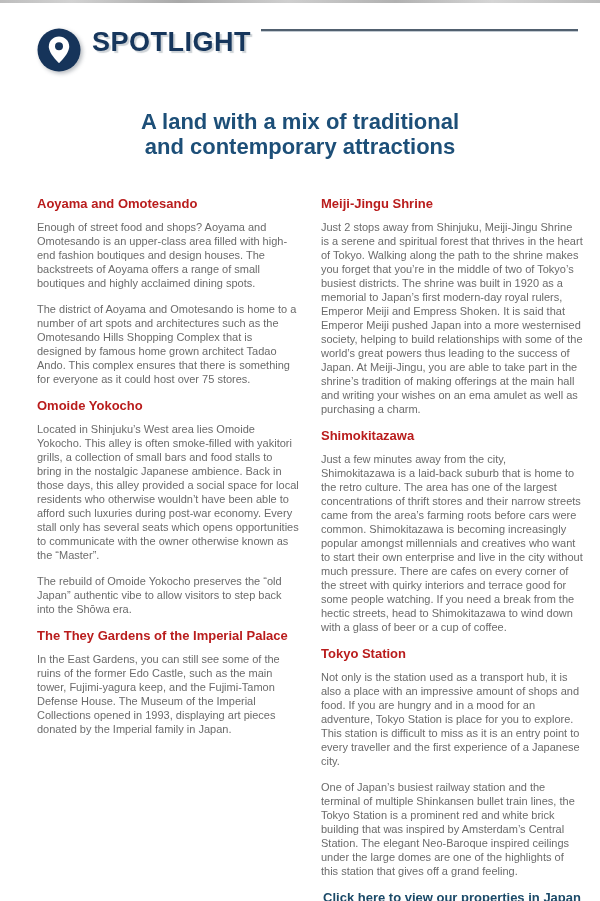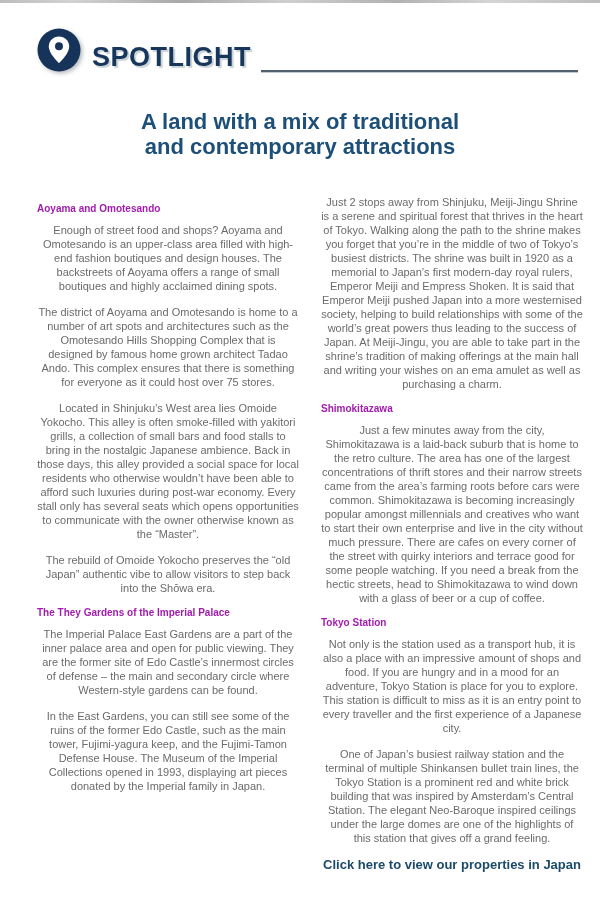--- a/index.html
+++ b/index.html
@@ -4,39 +4,39 @@
 <style>
   html,body{margin:0;padding:0;}
   body{
     width:600px;height:901px;background:#ffffff;overflow:hidden;position:relative;
     font-family:"Liberation Sans", sans-serif;
   }
   .top-edge{
     height:3px;width:100%;
     background:linear-gradient(90deg,#bdbdbd 0%,#d2d2d2 12%,#a9a9a9 30%,#cfcfcf 48%,#b1b1b1 66%,#d5d5d5 82%,#bcbcbc 100%);
   }
-  .header{display:flex;align-items:flex-end;padding:24px 22px 0 36px;}
+  .header{display:flex;align-items:flex-start;padding:24px 22px 0 36px;}
   .pin-wrap{width:46px;height:46px;flex:0 0 auto;filter:drop-shadow(2px 2px 2px rgba(90,100,110,.45));}
   .brand{
     font-size:27px;font-weight:bold;color:#16365c;margin-left:10px;letter-spacing:.5px;
     text-shadow:2px 2px 1px rgba(145,155,165,.45);white-space:nowrap;
   }
   .rule{flex:1;margin-left:10px;margin-top:2px;height:0;border-top:2px solid #51606f;border-bottom:1px solid #c2cad2;}
   .page-title{
     text-align:center;margin-top:36px;font-size:22px;font-weight:bold;color:#1d4f78;line-height:1.14;
   }
   .page-title span{display:block;}
   .columns{display:grid;grid-template-columns:1fr 1fr;column-gap:22px;padding:21px 17px 0 37px;}
   .col{min-width:0;}
   section{margin:0 0 8px 0;}
   section h2{
-    font-size:10px;font-weight:bold;color:#a21caf;margin:8px 0 9px 0;white-space:nowrap;
+    font-size:13px;font-weight:bold;color:#b91c1c;margin:1px 0 9px 0;white-space:nowrap;
   }
   section p{
-    font-size:11px;line-height:14px;color:#6b6b6b;margin:0 0 12px 0;text-align:center;
+    font-size:11px;line-height:14px;color:#6b6b6b;margin:0 0 12px 0;text-align:left;
   }
   .footer-link{
     font-size:13px;font-weight:bold;color:#1b4a68;margin-top:6px;white-space:nowrap;cursor:pointer;text-align:center;
   }
 </style>
 </head>
 <body>
 
 <div class="top-edge"></div>
 
@@ -60,34 +60,35 @@
 <div class="columns">
   <div class="col">
 
     <section>
       <h2>Aoyama and Omotesando</h2>
       <p>Enough of street food and shops? Aoyama and Omotesando is an upper-class area filled with high-end fashion boutiques and design houses. The backstreets of Aoyama offers a range of small boutiques and highly acclaimed dining spots.</p>
       <p>The district of Aoyama and Omotesando is home to a number of art spots and architectures such as the Omotesando Hills Shopping Complex that is designed by famous home grown architect Tadao Ando. This complex ensures that there is something for everyone as it could host over 75 stores.</p>
     </section>
 
     <section>
+      <h2>Omoide Yokocho</h2>
       <p>Located in Shinjuku’s West area lies Omoide Yokocho. This alley is often smoke-filled with yakitori grills, a collection of small bars and food stalls to bring in the nostalgic Japanese ambience. Back in those days, this alley provided a social space for local residents who otherwise wouldn’t have been able to afford such luxuries during post-war economy. Every stall only has several seats which opens opportunities to communicate with the owner otherwise known as the “Master”.</p>
       <p>The rebuild of Omoide Yokocho preserves the “old Japan” authentic vibe to allow visitors to step back into the Shōwa era.</p>
     </section>
 
     <section>
       <h2>The They Gardens of the Imperial Palace</h2>
-      <p>The Imperial Palace East Gardens are a part of the inner palace area and open for public viewing. They are the former site of Edo Castle’s innermost circles of defense – the main and secondary circle where Western-style gardens can be found.</p>
       <p>In the East Gardens, you can still see some of the ruins of the former Edo Castle, such as the main tower, Fujimi-yagura keep, and the Fujimi-Tamon Defense House. The Museum of the Imperial Collections opened in 1993, displaying art pieces donated by the Imperial family in Japan.</p>
     </section>
 
   </div>
   <div class="col">
 
     <section>
+      <h2>Meiji-Jingu Shrine</h2>
       <p>Just 2 stops away from Shinjuku, Meiji-Jingu Shrine is a serene and spiritual forest that thrives in the heart of Tokyo. Walking along the path to the shrine makes you forget that you’re in the middle of two of Tokyo’s busiest districts. The shrine was built in 1920 as a memorial to Japan’s first modern-day royal rulers, Emperor Meiji and Empress Shoken. It is said that Emperor Meiji pushed Japan into a more westernised society, helping to build relationships with some of the world’s great powers thus leading to the success of Japan. At Meiji-Jingu, you are able to take part in the shrine’s tradition of making offerings at the main hall and writing your wishes on an ema amulet as well as purchasing a charm.</p>
     </section>
 
     <section>
       <h2>Shimokitazawa</h2>
       <p>Just a few minutes away from the city, Shimokitazawa is a laid-back suburb that is home to the retro culture. The area has one of the largest concentrations of thrift stores and their narrow streets came from the area’s farming roots before cars were common. Shimokitazawa is becoming increasingly popular amongst millennials and creatives who want to start their own enterprise and live in the city without much pressure. There are cafes on every corner of the street with quirky interiors and terrace good for some people watching. If you need a break from the hectic streets, head to Shimokitazawa to wind down with a glass of beer or a cup of coffee.</p>
     </section>
 
     <section>
       <h2>Tokyo Station</h2>

